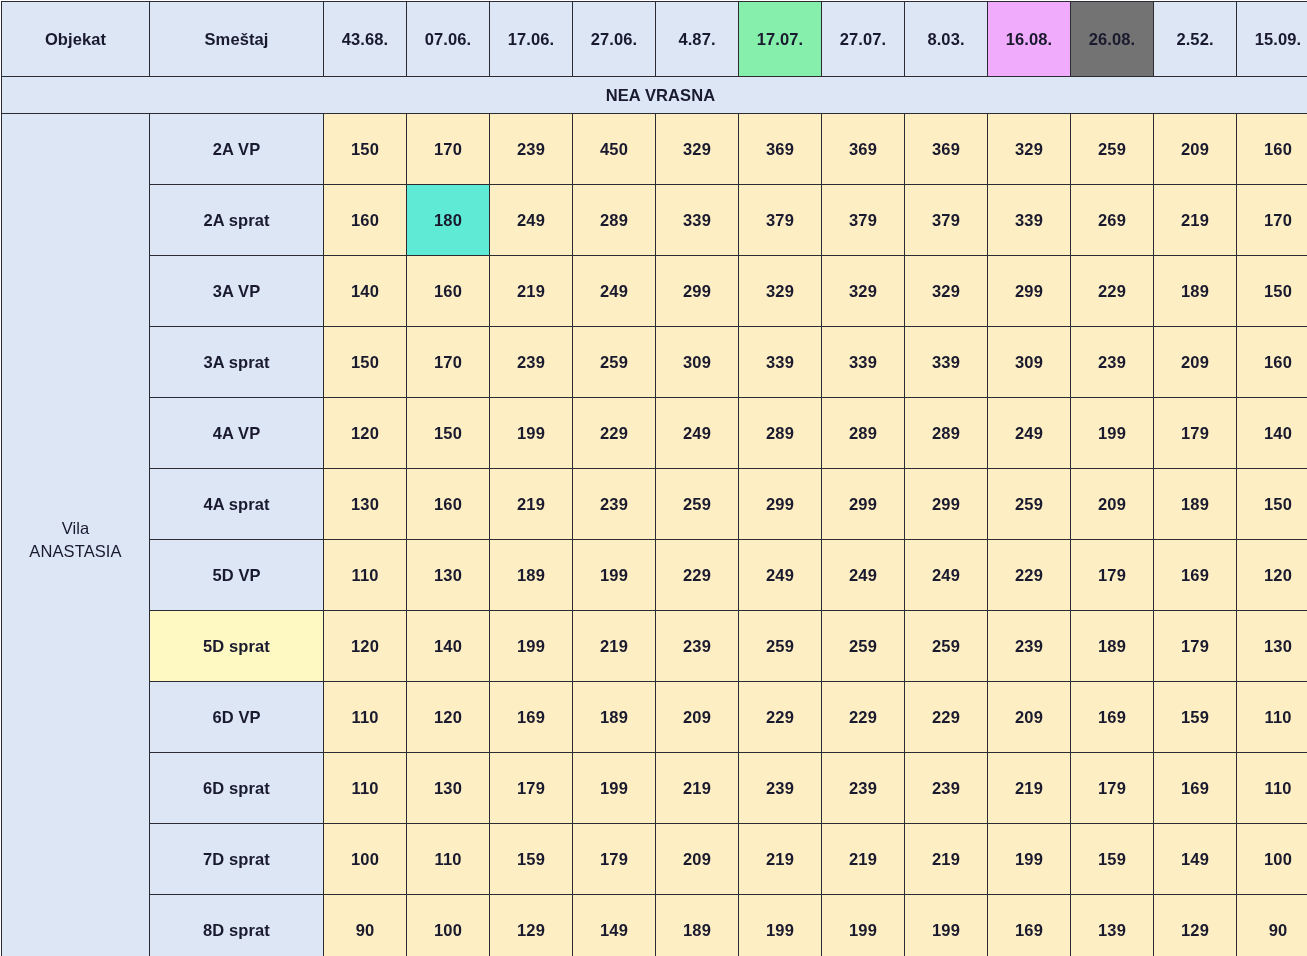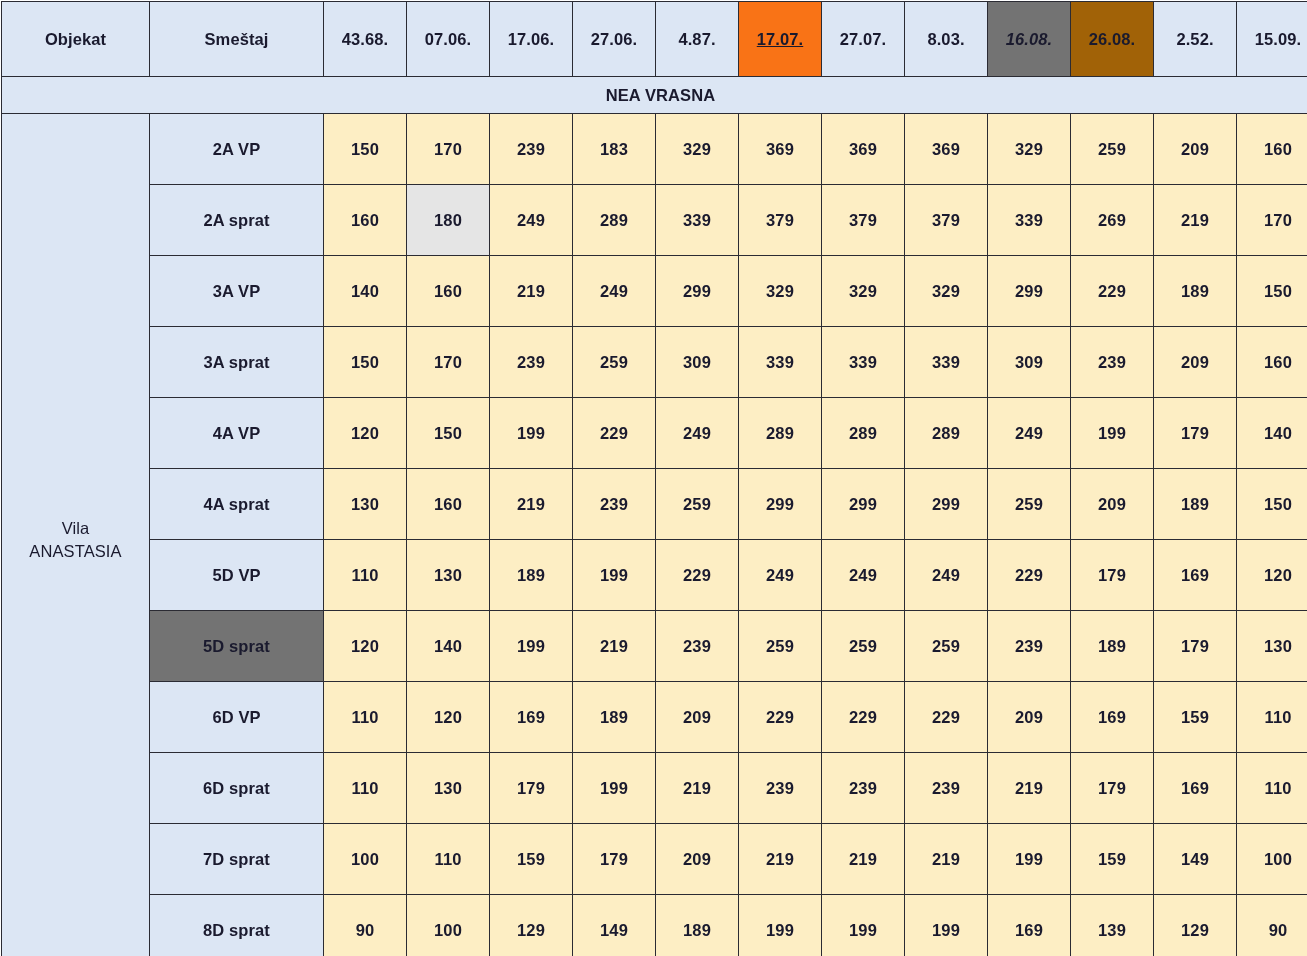--- a/index.html
+++ b/index.html
@@ -78,56 +78,56 @@
 <table id="price-table" style="border-color: rgb(43, 43, 51);">
   <thead>
     <tr>
       <th class="hdr-cell hdr-objekat" style="background: rgb(220, 230, 244); border-color: rgb(43, 43, 51);">Objekat</th>
       <th class="hdr-cell hdr-smestaj" style="background: rgb(220, 230, 244); border-color: rgb(43, 43, 51);">Smeštaj</th>
       <th class="hdr-cell hdr-date" style="background: rgb(220, 230, 244); border-color: rgb(43, 43, 51);">43.68.</th>
       <th class="hdr-cell hdr-date" style="background: rgb(220, 230, 244); border-color: rgb(43, 43, 51);">07.06.</th>
       <th class="hdr-cell hdr-date" style="background: rgb(220, 230, 244); border-color: rgb(43, 43, 51);">17.06.</th>
       <th class="hdr-cell hdr-date" style="background: rgb(220, 230, 244); border-color: rgb(43, 43, 51);">27.06.</th>
       <th class="hdr-cell hdr-date" style="background: rgb(220, 230, 244); border-color: rgb(43, 43, 51);">4.87.</th>
-      <th class="hdr-cell hdr-date" style="background: #f97316; border-color: rgb(43, 43, 51); text-decoration: underline;">17.07.</th>
+      <th class="hdr-cell hdr-date" style="background: #86efac; border-color: rgb(43, 43, 51);">17.07.</th>
       <th class="hdr-cell hdr-date" style="background: rgb(220, 230, 244); border-color: rgb(43, 43, 51);">27.07.</th>
       <th class="hdr-cell hdr-date" style="background: rgb(220, 230, 244); border-color: rgb(43, 43, 51);">8.03.</th>
-      <th class="hdr-cell hdr-date" style="background: #737373; border-color: rgb(43, 43, 51); font-style: italic;">16.08.</th>
-      <th class="hdr-cell hdr-date" style="background: #a16207; border-color: rgb(43, 43, 51);">26.08.</th>
+      <th class="hdr-cell hdr-date" style="background: #f0abfc; border-color: rgb(43, 43, 51);">16.08.</th>
+      <th class="hdr-cell hdr-date" style="background: #737373; border-color: rgb(43, 43, 51);">26.08.</th>
       <th class="hdr-cell hdr-date" style="background: rgb(220, 230, 244); border-color: rgb(43, 43, 51);">2.52.</th>
       <th class="hdr-cell hdr-date" style="background: rgb(220, 230, 244); border-color: rgb(43, 43, 51);">15.09.</th>
     </tr>
     <tr>
       <td class="loc-cell" colspan="14" style="background: rgb(220, 230, 244); border-color: rgb(43, 43, 51);">NEA VRASNA</td>
     </tr>
   </thead>
   <tbody id="table-body">
       <tr>
         <td class="obj-cell" rowspan="12" style="background: rgb(220, 230, 244); border-color: rgb(43, 43, 51);">
           <span class="obj-line1">Vila</span>
           <span class="obj-line2">ANASTASIA</span>
         </td>
         <td class="unit-cell" style="background: rgb(220, 230, 244); border-color: rgb(43, 43, 51);">2A VP</td>
         <td class="price-cell" style="background: rgb(253, 238, 196); border-color: rgb(43, 43, 51);">150</td>
         <td class="price-cell" style="background: rgb(253, 238, 196); border-color: rgb(43, 43, 51);">170</td>
         <td class="price-cell" style="background: rgb(253, 238, 196); border-color: rgb(43, 43, 51);">239</td>
-        <td class="price-cell" style="background: rgb(253, 238, 196); border-color: rgb(43, 43, 51);">183</td>
+        <td class="price-cell" style="background: rgb(253, 238, 196); border-color: rgb(43, 43, 51);">450</td>
         <td class="price-cell" style="background: rgb(253, 238, 196); border-color: rgb(43, 43, 51);">329</td>
         <td class="price-cell" style="background: rgb(253, 238, 196); border-color: rgb(43, 43, 51);">369</td>
         <td class="price-cell" style="background: rgb(253, 238, 196); border-color: rgb(43, 43, 51);">369</td>
         <td class="price-cell" style="background: rgb(253, 238, 196); border-color: rgb(43, 43, 51);">369</td>
         <td class="price-cell" style="background: rgb(253, 238, 196); border-color: rgb(43, 43, 51);">329</td>
         <td class="price-cell" style="background: rgb(253, 238, 196); border-color: rgb(43, 43, 51);">259</td>
         <td class="price-cell" style="background: rgb(253, 238, 196); border-color: rgb(43, 43, 51);">209</td>
         <td class="price-cell" style="background: rgb(253, 238, 196); border-color: rgb(43, 43, 51);">160</td>
       </tr>
       <tr>
         <td class="unit-cell" style="background: rgb(220, 230, 244); border-color: rgb(43, 43, 51);">2A sprat</td>
         <td class="price-cell" style="background: rgb(253, 238, 196); border-color: rgb(43, 43, 51);">160</td>
-        <td class="price-cell" style="background: #e5e5e5; border-color: rgb(43, 43, 51);">180</td>
+        <td class="price-cell" style="background: #5eead4; border-color: rgb(43, 43, 51);">180</td>
         <td class="price-cell" style="background: rgb(253, 238, 196); border-color: rgb(43, 43, 51);">249</td>
         <td class="price-cell" style="background: rgb(253, 238, 196); border-color: rgb(43, 43, 51);">289</td>
         <td class="price-cell" style="background: rgb(253, 238, 196); border-color: rgb(43, 43, 51);">339</td>
         <td class="price-cell" style="background: rgb(253, 238, 196); border-color: rgb(43, 43, 51);">379</td>
         <td class="price-cell" style="background: rgb(253, 238, 196); border-color: rgb(43, 43, 51);">379</td>
         <td class="price-cell" style="background: rgb(253, 238, 196); border-color: rgb(43, 43, 51);">379</td>
         <td class="price-cell" style="background: rgb(253, 238, 196); border-color: rgb(43, 43, 51);">339</td>
         <td class="price-cell" style="background: rgb(253, 238, 196); border-color: rgb(43, 43, 51);">269</td>
         <td class="price-cell" style="background: rgb(253, 238, 196); border-color: rgb(43, 43, 51);">219</td>
         <td class="price-cell" style="background: rgb(253, 238, 196); border-color: rgb(43, 43, 51);">170</td>
@@ -201,21 +201,21 @@
         <td class="price-cell" style="background: rgb(253, 238, 196); border-color: rgb(43, 43, 51);">229</td>
         <td class="price-cell" style="background: rgb(253, 238, 196); border-color: rgb(43, 43, 51);">249</td>
         <td class="price-cell" style="background: rgb(253, 238, 196); border-color: rgb(43, 43, 51);">249</td>
         <td class="price-cell" style="background: rgb(253, 238, 196); border-color: rgb(43, 43, 51);">249</td>
         <td class="price-cell" style="background: rgb(253, 238, 196); border-color: rgb(43, 43, 51);">229</td>
         <td class="price-cell" style="background: rgb(253, 238, 196); border-color: rgb(43, 43, 51);">179</td>
         <td class="price-cell" style="background: rgb(253, 238, 196); border-color: rgb(43, 43, 51);">169</td>
         <td class="price-cell" style="background: rgb(253, 238, 196); border-color: rgb(43, 43, 51);">120</td>
       </tr>
       <tr>
-        <td class="unit-cell" style="background: #737373; border-color: rgb(43, 43, 51);">5D sprat</td>
+        <td class="unit-cell" style="background: #fef9c3; border-color: rgb(43, 43, 51);">5D sprat</td>
         <td class="price-cell" style="background: rgb(253, 238, 196); border-color: rgb(43, 43, 51);">120</td>
         <td class="price-cell" style="background: rgb(253, 238, 196); border-color: rgb(43, 43, 51);">140</td>
         <td class="price-cell" style="background: rgb(253, 238, 196); border-color: rgb(43, 43, 51);">199</td>
         <td class="price-cell" style="background: rgb(253, 238, 196); border-color: rgb(43, 43, 51);">219</td>
         <td class="price-cell" style="background: rgb(253, 238, 196); border-color: rgb(43, 43, 51);">239</td>
         <td class="price-cell" style="background: rgb(253, 238, 196); border-color: rgb(43, 43, 51);">259</td>
         <td class="price-cell" style="background: rgb(253, 238, 196); border-color: rgb(43, 43, 51);">259</td>
         <td class="price-cell" style="background: rgb(253, 238, 196); border-color: rgb(43, 43, 51);">259</td>
         <td class="price-cell" style="background: rgb(253, 238, 196); border-color: rgb(43, 43, 51);">239</td>
         <td class="price-cell" style="background: rgb(253, 238, 196); border-color: rgb(43, 43, 51);">189</td>

